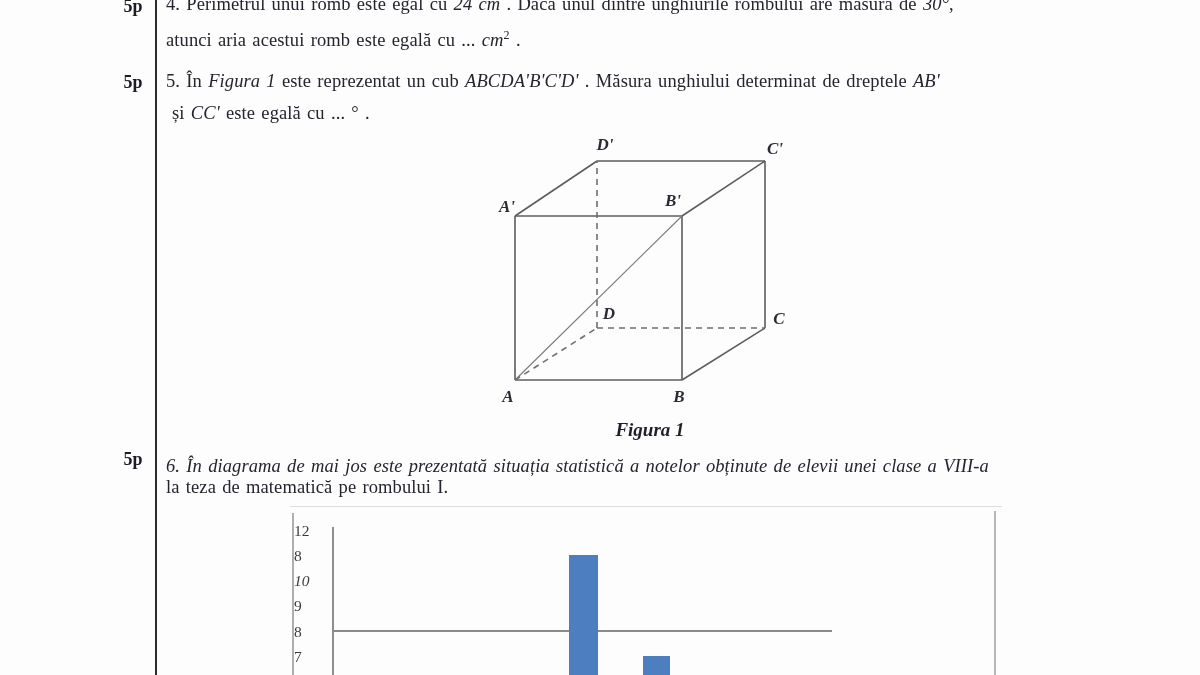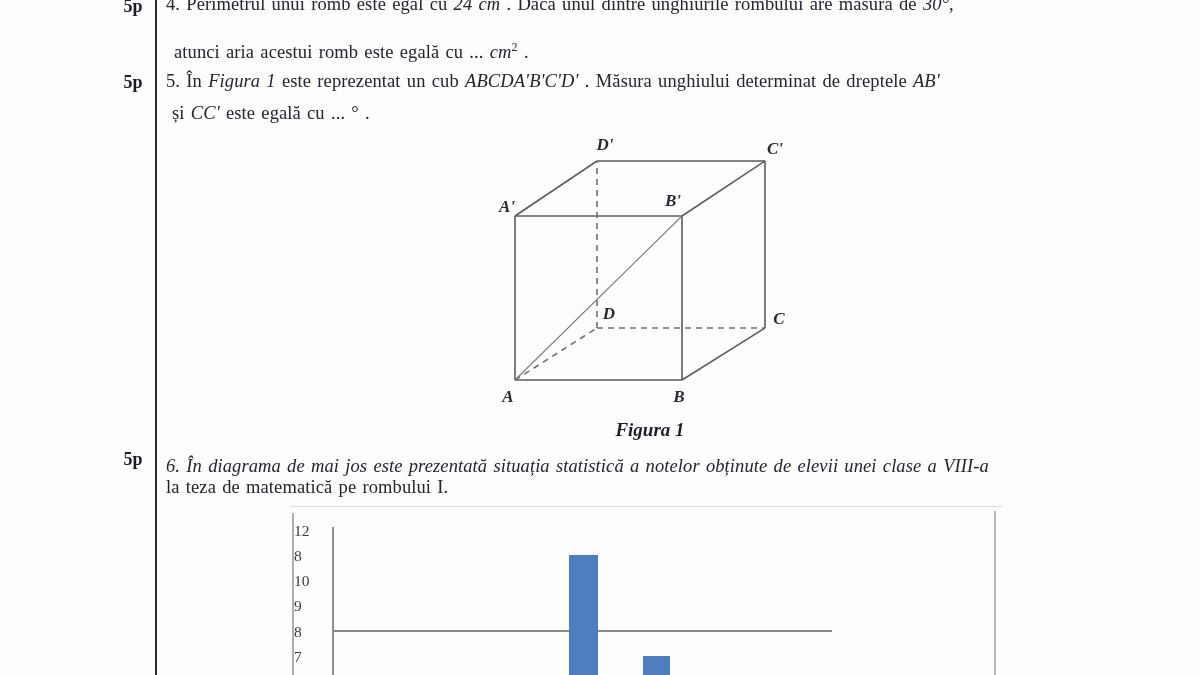--- a/index.html
+++ b/index.html
@@ -34,21 +34,21 @@
 </style>
 </head>
 <body>
 
 <div class="abs margin-rule"></div>
 <div class="abs pmark" style="top:-4px;">5p</div>
 <div class="abs pmark" style="top:72px;">5p</div>
 <div class="abs pmark" style="top:449px;">5p</div>
 
 <div class="abs tline" style="top:-6px;"><span>4. Perimetrul unui romb este egal cu </span><span class="it">24 cm</span><span> . Dacă unul dintre unghiurile rombului are măsura de </span><span class="it">30°</span><span>,</span></div>
-<div class="abs tline" style="top:40px;margin-left:8px;"><span>atunci aria acestui romb este egală cu ... </span><span class="it">cm</span><sup>2</sup><span> .</span></div>
+<div class="abs tline" style="top:28px;"><span>atunci aria acestui romb este egală cu ... </span><span class="it">cm</span><sup>2</sup><span> .</span></div>
 
 <div class="abs tline" style="top:71px;"><span>5. În </span><span class="it">Figura 1</span><span> este reprezentat un cub </span><span class="it">ABCDA'B'C'D'</span><span> . Măsura unghiului determinat de dreptele </span><span class="it">AB'</span></div>
 <div class="abs tline" style="top:103px;margin-left:6px;"><span>și </span><span class="it">CC'</span><span> este egală cu ... ° .</span></div>
 
 <svg class="abs cube-svg" width="320" height="292" viewBox="0 0 320 292">
 
   <g stroke="#5c5c5c" stroke-width="1.6" fill="none">
     <line x1="27" y1="247" x2="194" y2="247"></line>
     <line x1="27" y1="83" x2="194" y2="83"></line>
     <line x1="27" y1="247" x2="27" y2="83"></line>
@@ -85,20 +85,20 @@
 
 <div>
   <div class="abs chart-topline"></div>
   <div class="abs chart-leftborder"></div>
   <div class="abs chart-yaxis"></div>
   <div class="abs chart-refline"></div>
   <div class="abs chart-rightborder"></div>
   <div id="chart-dyn">
       <div class="ytick" style="top: 520.7px;">12</div>
       <div class="ytick" style="top: 545.9px;">8</div>
-      <div class="ytick" style="top: 571.1px;">10</div>
+      <div class="ytick" style="top: 571.1px; font-style: italic;">10</div>
       <div class="ytick" style="top: 596.3px;">9</div>
       <div class="ytick" style="top: 621.5px;">8</div>
       <div class="ytick" style="top: 646.7px;">7</div>
       <div class="gbar" style="left: 569px; width: 29px; top: 555.4px; height: 124.6px; background: rgb(77, 126, 191);"></div>
       <div class="gbar" style="left: 643px; width: 27px; top: 656.2px; height: 23.8px; background: rgb(77, 126, 191);"></div>
     </div>
 </div>
 
 </body></html>

